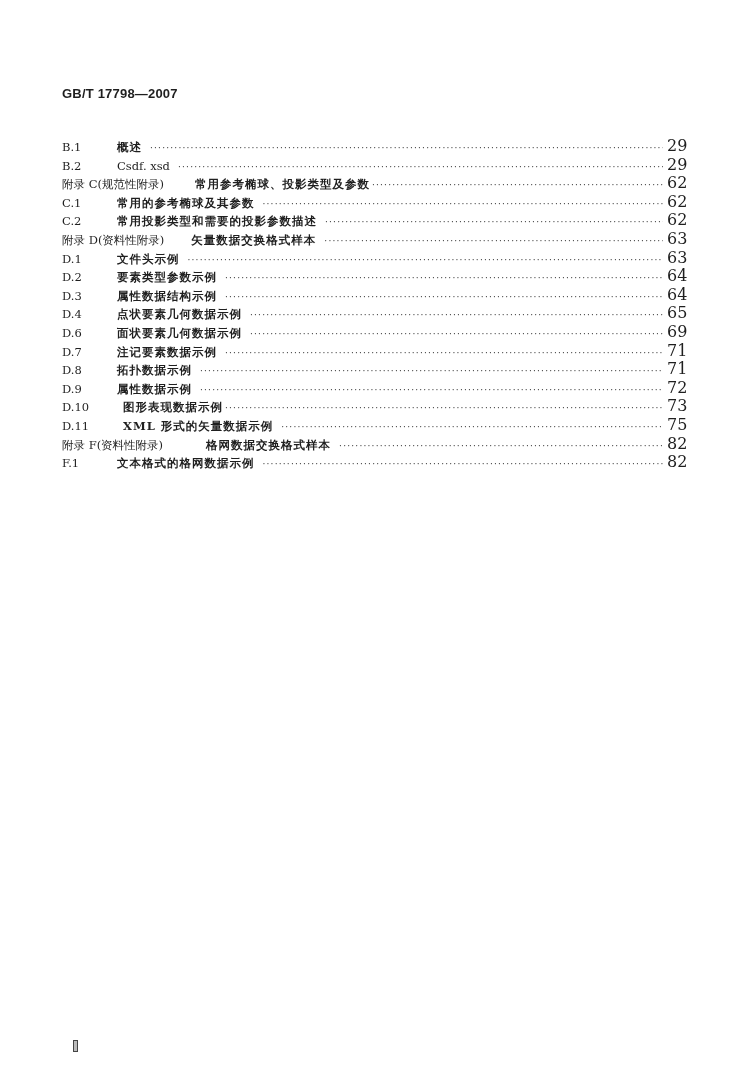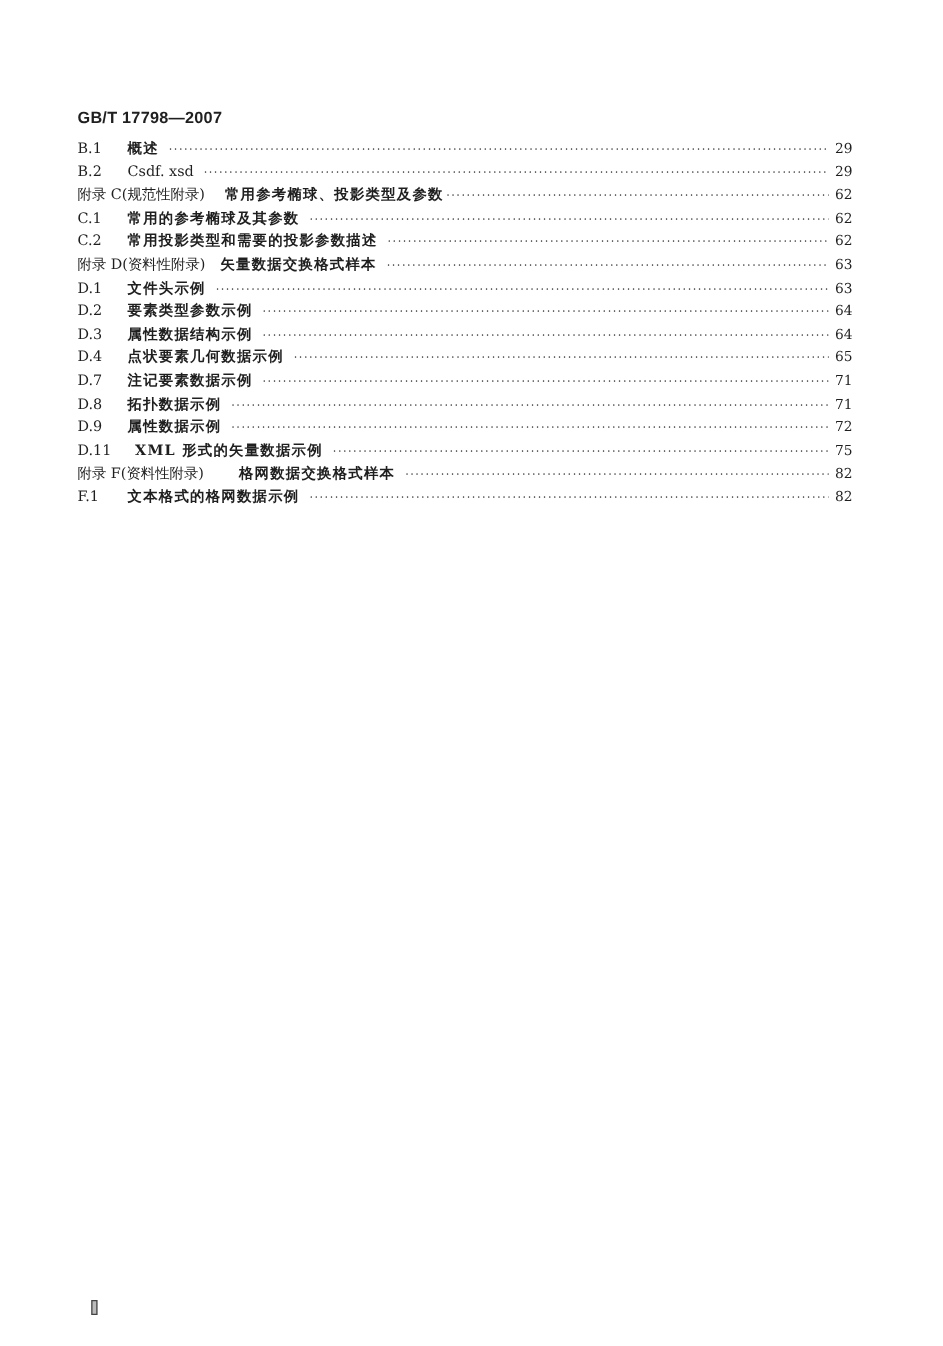--- a/index.html
+++ b/index.html
@@ -4,36 +4,36 @@
 <style>
   html, body { margin: 0; padding: 0; }
   body {
     width: 754px; height: 1077px; background: #ffffff; position: relative; overflow: hidden;
     font-family: "DejaVu Serif", "Liberation Serif", serif; color: #1f1f1f;
   }
   .header {
     position: absolute; left: 62px; top: 86px;
     font-family: "Liberation Sans", sans-serif; font-weight: bold; font-size: 13px; letter-spacing: 0.2px;
   }
-  .toc { position: absolute; left: 62px; top: 111px; width: 621px; }
+  .toc { position: absolute; left: 62px; top: 136px; width: 621px; }
   .row {
     display: flex; align-items: baseline; height: 18.6px; font-size: 11.5px; white-space: nowrap;
   }
   .num { flex: 0 0 auto; }
   .num.d { width: 40px; }
   .num.d2 { width: 46px; }
-  .title { flex: 0 0 auto; font-weight: bold; letter-spacing: 1px; }
+  .title { flex: 0 0 auto; font-weight: bold; letter-spacing: 1px; margin-left: 15px; }
   .dots {
     flex: 1 1 auto; overflow: hidden; margin: 0 4px 0 8px; color: #333;
     letter-spacing: 1.2px; font-size: 9px;
   }
   .dots::before {
     content: "··································································································································";
   }
-  .page { flex: 0 0 auto; width: 16px; text-align: center; font-size: 11px; }
+  .page { flex: 0 0 auto; width: 16px; text-align: center; font-size: 16px; }
   .footer-mark {
     position: absolute; left: 73px; top: 1040px; width: 3px; height: 10px;
     border: 1px solid #444; background: #bbb;
   }
 </style>
 </head>
 <body>
 
 <div class="header">GB/T 17798—2007</div>
 
@@ -92,36 +92,48 @@
       <span class="dots"></span>
       <span class="page">64</span>
     </div>
   <div class="row">
       <span class="num d">D.4</span>
       <span class="title">点状要素几何数据示例</span>
       <span class="dots"></span>
       <span class="page">65</span>
     </div>
   <div class="row">
+      <span class="num d">D.6</span>
+      <span class="title">面状要素几何数据示例</span>
+      <span class="dots"></span>
+      <span class="page">69</span>
+    </div>
+  <div class="row">
       <span class="num d">D.7</span>
       <span class="title">注记要素数据示例</span>
       <span class="dots"></span>
       <span class="page">71</span>
     </div>
   <div class="row">
       <span class="num d">D.8</span>
       <span class="title">拓扑数据示例</span>
       <span class="dots"></span>
       <span class="page">71</span>
     </div>
   <div class="row">
       <span class="num d">D.9</span>
       <span class="title">属性数据示例</span>
       <span class="dots"></span>
       <span class="page">72</span>
+    </div>
+  <div class="row">
+      <span class="num d2">D.10</span>
+      <span class="title">图形表现数据示例</span>
+      <span class="dots" style="margin-left:2px"></span>
+      <span class="page">73</span>
     </div>
   <div class="row">
       <span class="num d2">D.11</span>
       <span class="title">XML 形式的矢量数据示例</span>
       <span class="dots"></span>
       <span class="page">75</span>
     </div>
   <div class="row">
       <span class="num" style="margin-right:28px">附录 F(资料性附录)</span>
       <span class="title">格网数据交换格式样本</span>

